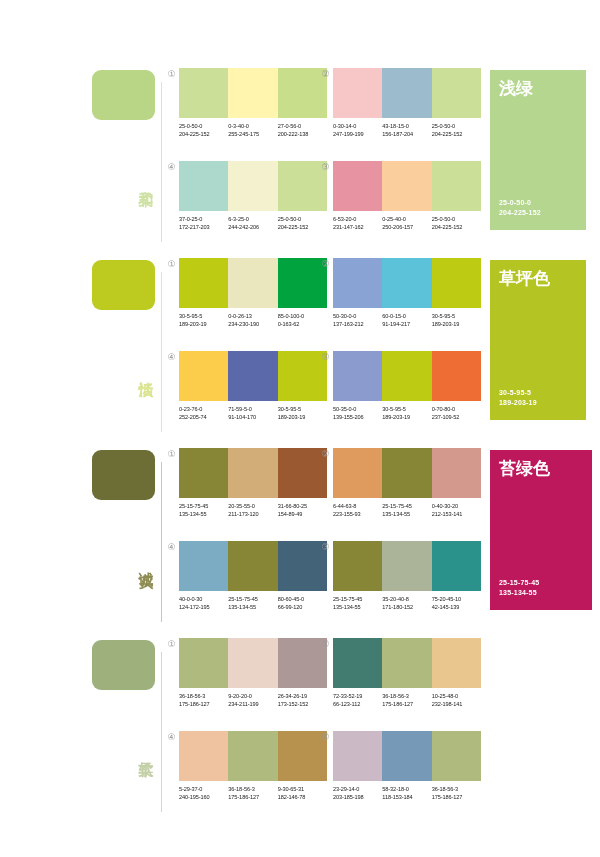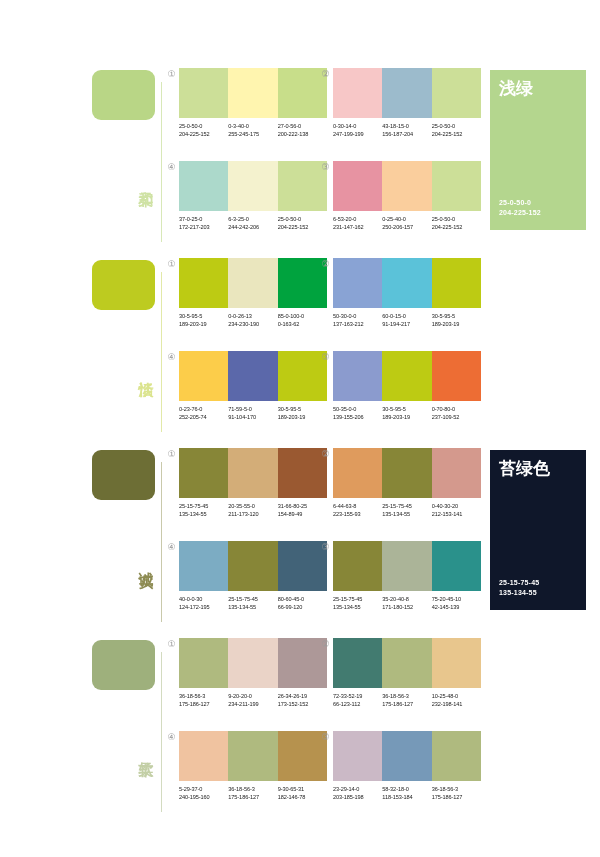--- a/index.html
+++ b/index.html
@@ -337,20 +337,27 @@
           <div class="code-cell">
             <span class="cmyk">30-5-95-5</span>
             <span class="rgb">189-203-19</span>
           </div>
           <div class="code-cell">
             <span class="cmyk">0-70-80-0</span>
             <span class="rgb">237-109-52</span>
           </div>
         </div>
       </div>
+      <div class="hero" style="background: rgb(180, 196, 34);">
+        <div class="hero-title">草坪色</div>
+        <div class="hero-codes">
+          <span>30-5-95-5</span>
+          <span>189-203-19</span>
+        </div>
+      </div>
     </div>
     <div class="section" style="top: 442px;">
       <div class="keycol">
         <div class="key-swatch" style="background: rgb(109, 110, 53);"></div>
         <div class="key-rule" style="background: rgb(201, 201, 171);"></div>
         <div class="key-caption" style="color: rgb(141, 139, 82);">诚实</div>
       </div>
       <div class="combo" style="left: 179px; top: 6px;">
         <div class="combo-num">①</div>
         <div class="swatch-row">
@@ -432,21 +439,21 @@
           <div class="code-cell">
             <span class="cmyk">35-20-40-8</span>
             <span class="rgb">171-180-152</span>
           </div>
           <div class="code-cell">
             <span class="cmyk">75-20-45-10</span>
             <span class="rgb">42-145-139</span>
           </div>
         </div>
       </div>
-      <div class="hero" style="background: #0f172a;">
+      <div class="hero" style="background: #be185d; padding-left: 6px;">
         <div class="hero-title">苔绿色</div>
         <div class="hero-codes">
           <span>25-15-75-45</span>
           <span>135-134-55</span>
         </div>
       </div>
     </div>
     <div class="section" style="top: 632px;">
       <div class="keycol">
         <div class="key-swatch" style="background: rgb(158, 176, 124);"></div>

